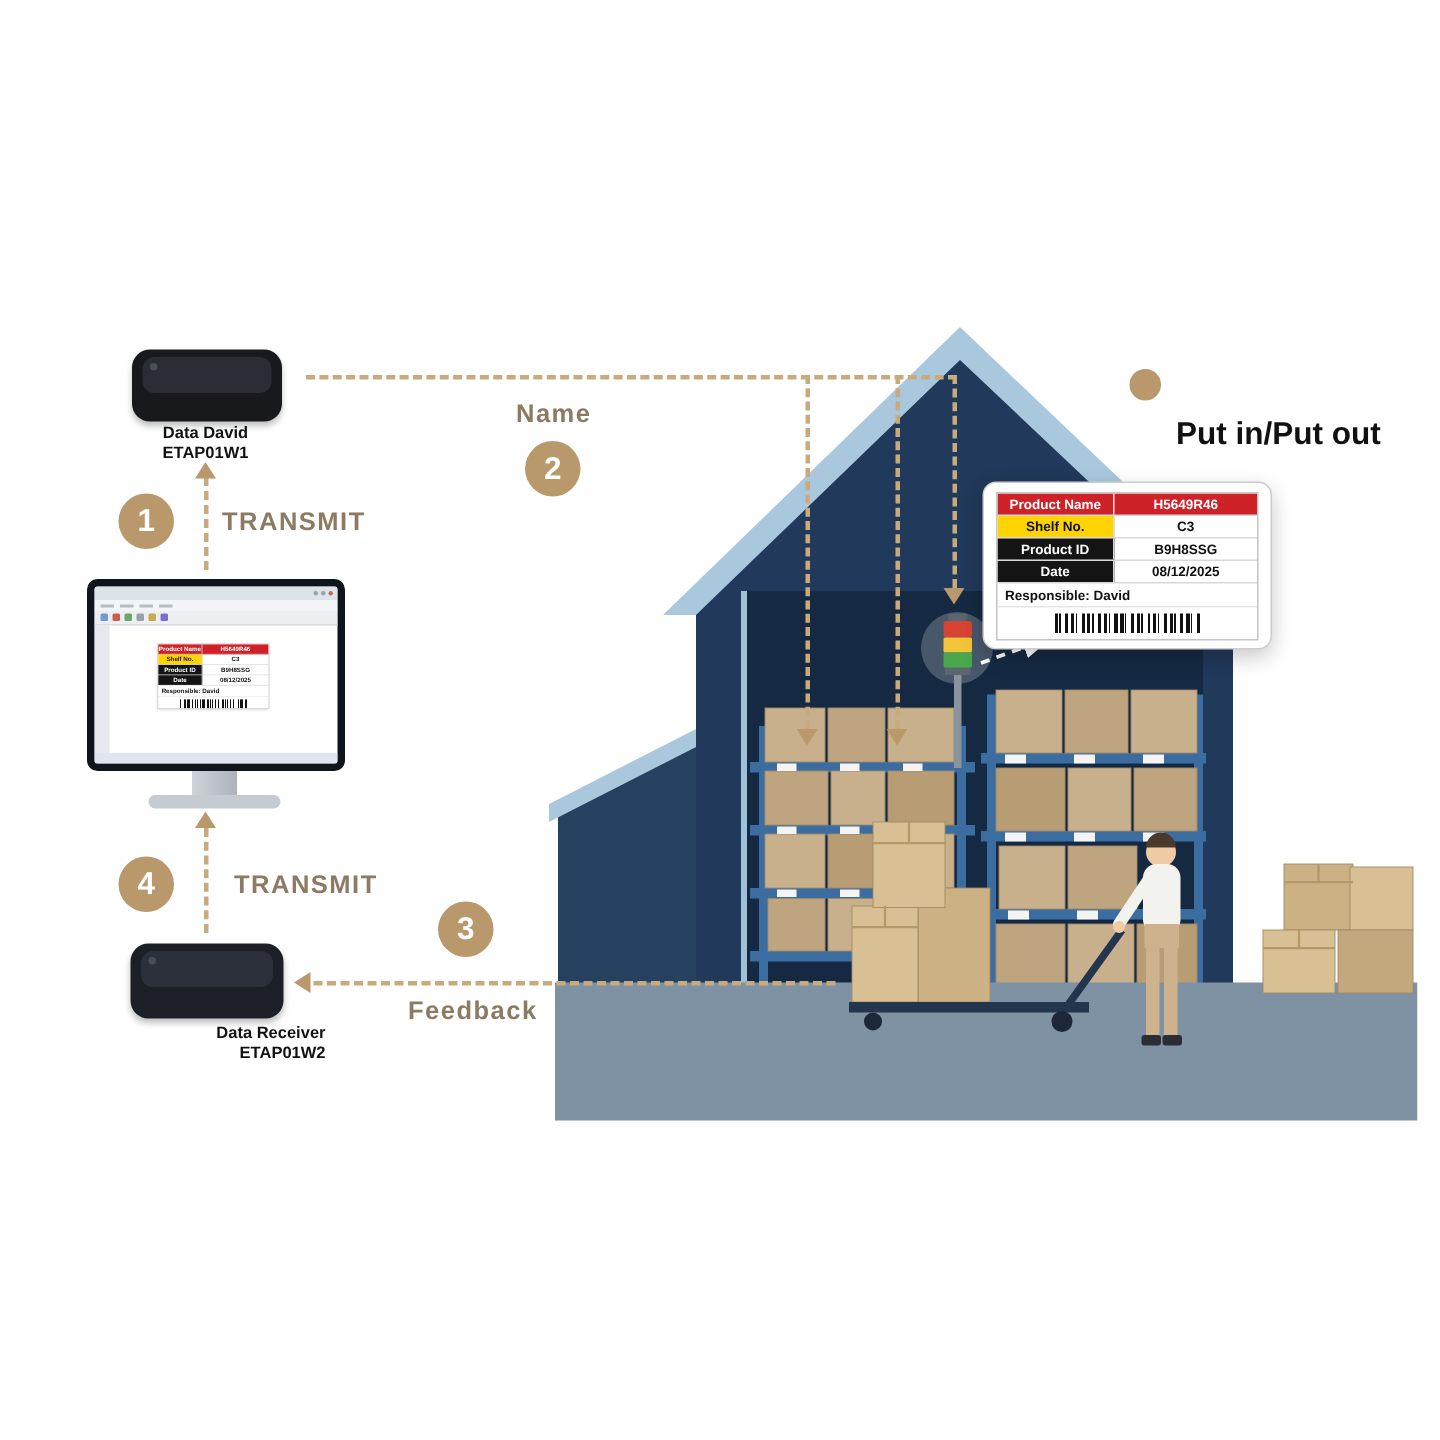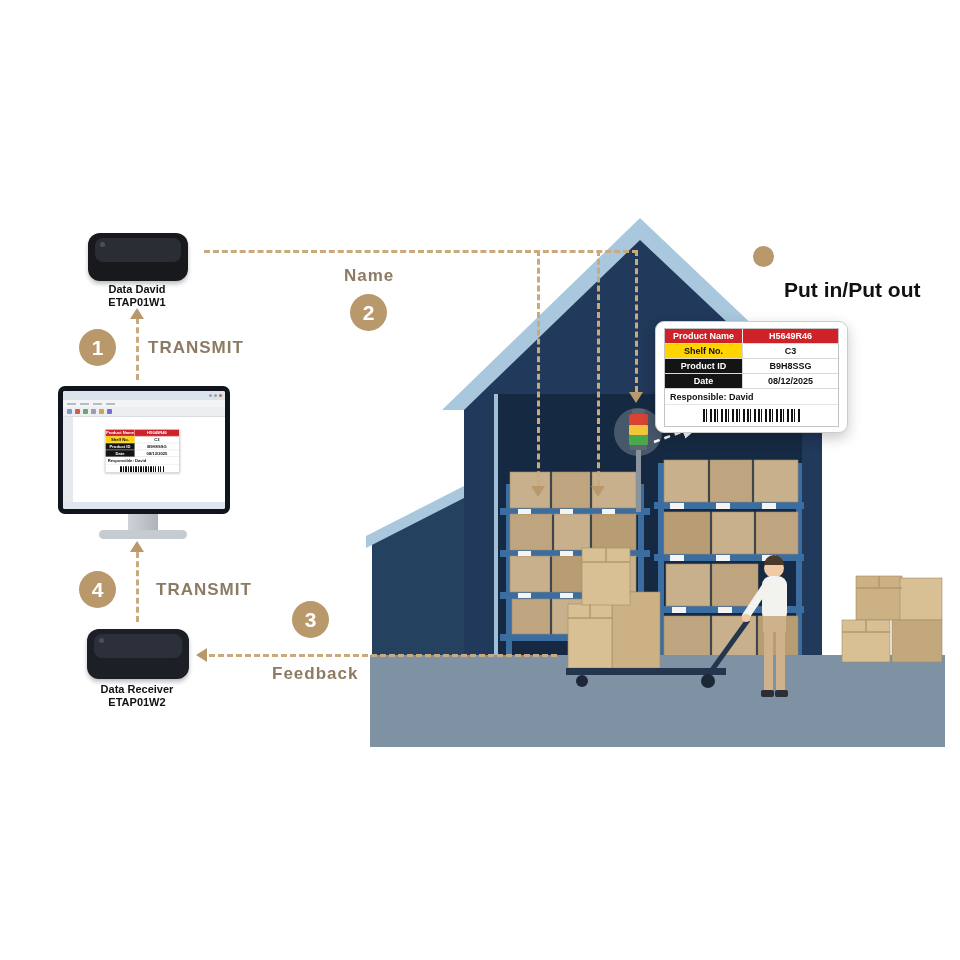--- a/index.html
+++ b/index.html
@@ -242,21 +242,21 @@
   </div>
   <div class="device-label" style="left:57px;top:283px;">
     <div>Data David</div>
     <div>ETAP01W1</div>
   </div>
 
   <div class="device" style="left:87px;top:629px;width:102px;height:50px;background:#1c2026;">
     <div class="device-top" style="background:#2b303a;"></div>
     <div class="device-led"></div>
   </div>
-  <div class="device-label" style="left:57px;top:683px;">
+  <div class="device-label" style="left:57px;top:683px;text-align:right;">
     <div>Data Receiver</div>
     <div>ETAP01W2</div>
   </div>
 
   <div id="monitor">
     <div id="screen">
       <div class="scr-titlebar">
           <i></i>
           <i></i>
           <i></i>

